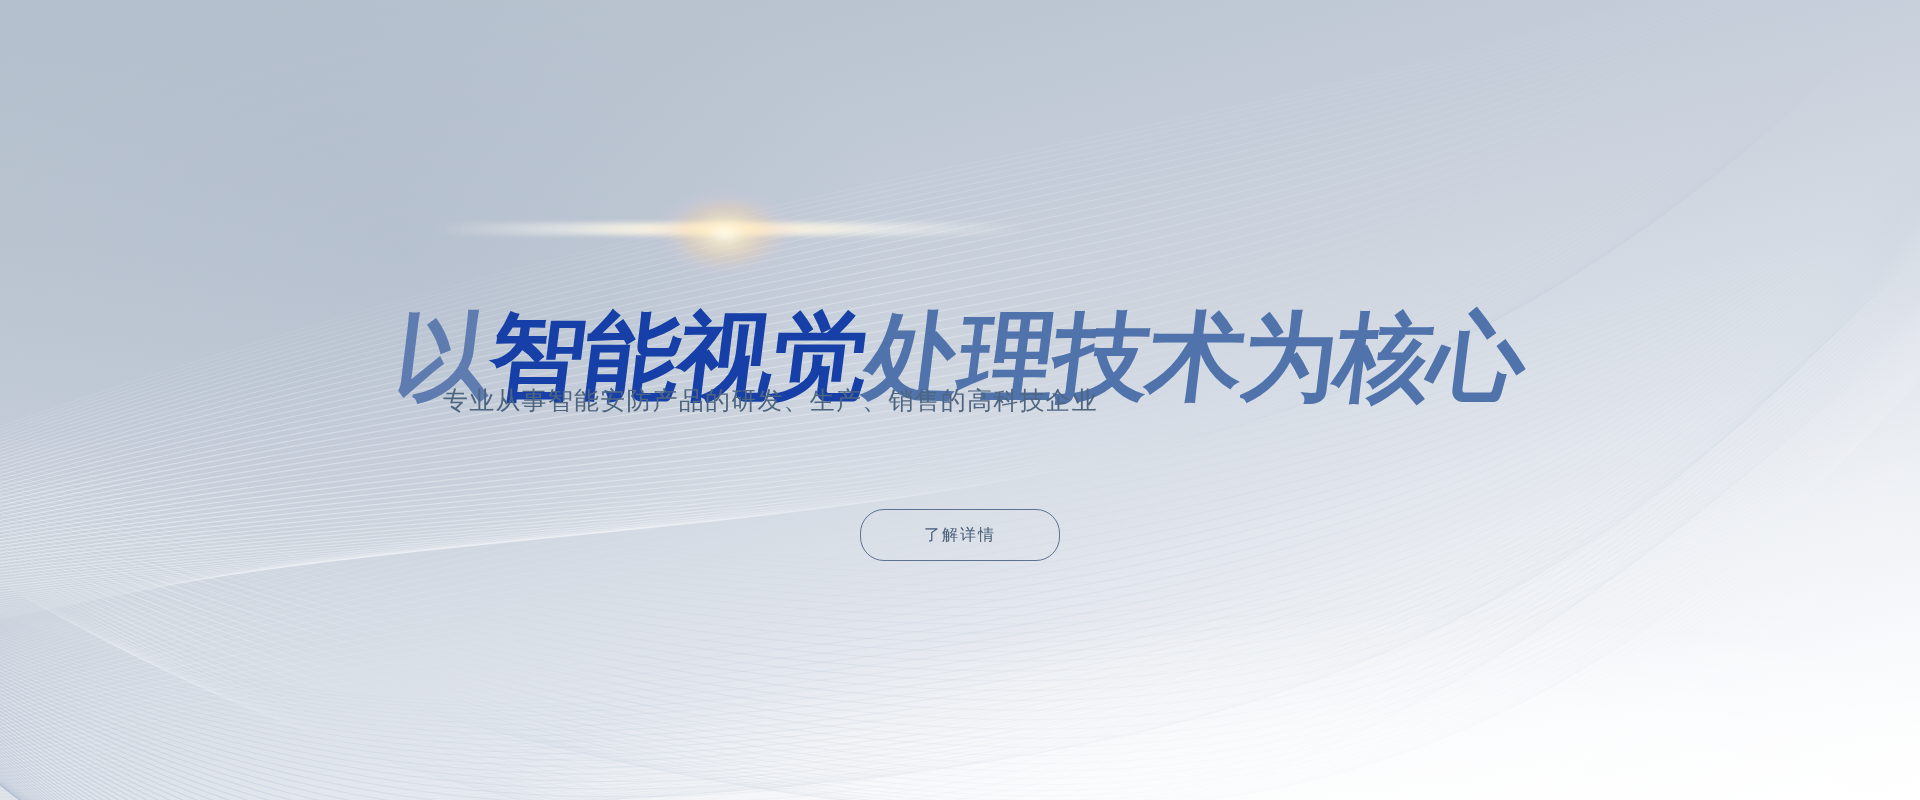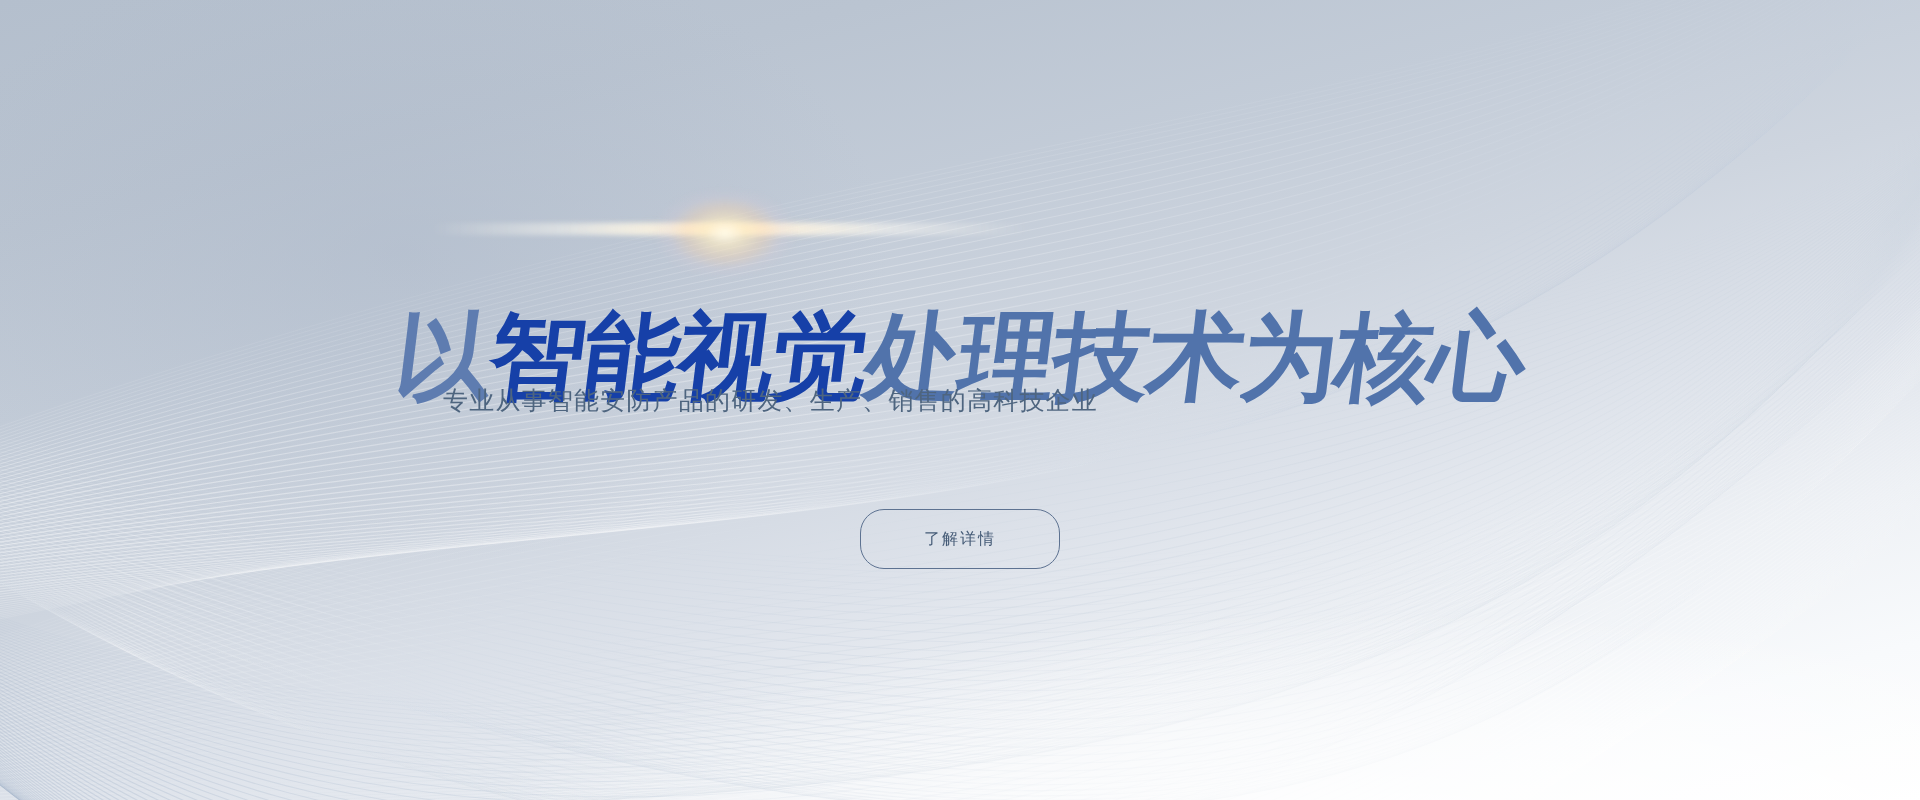--- a/index.html
+++ b/index.html
@@ -68,21 +68,21 @@
   .seg-c{color:#5173ab;}
 
   .hero-sub{
     position:absolute;left:0;top:384px;width:1541px;text-align:center;
     font-size:25px;font-weight:400;color:#4e657f;letter-spacing:1.2px;
     white-space:nowrap;
   }
   .cta-wrap{position:absolute;left:0;top:509px;width:1920px;display:flex;justify-content:center;}
   .cta-btn{
     display:inline-flex;align-items:center;justify-content:center;
-    width:200px;height:60px;border:1px solid #5d7291;border-radius:24px;
+    width:200px;height:52px;border:1px solid #5d7291;border-radius:24px;
     background:transparent;color:#445a76;font-size:16px;letter-spacing:2px;
     cursor:pointer;font-family:"Liberation Sans","DejaVu Sans",sans-serif;
   }
 </style>
 </head>
 <body>
 
 <div id="hero">
 
   <div class="bg-layer">

